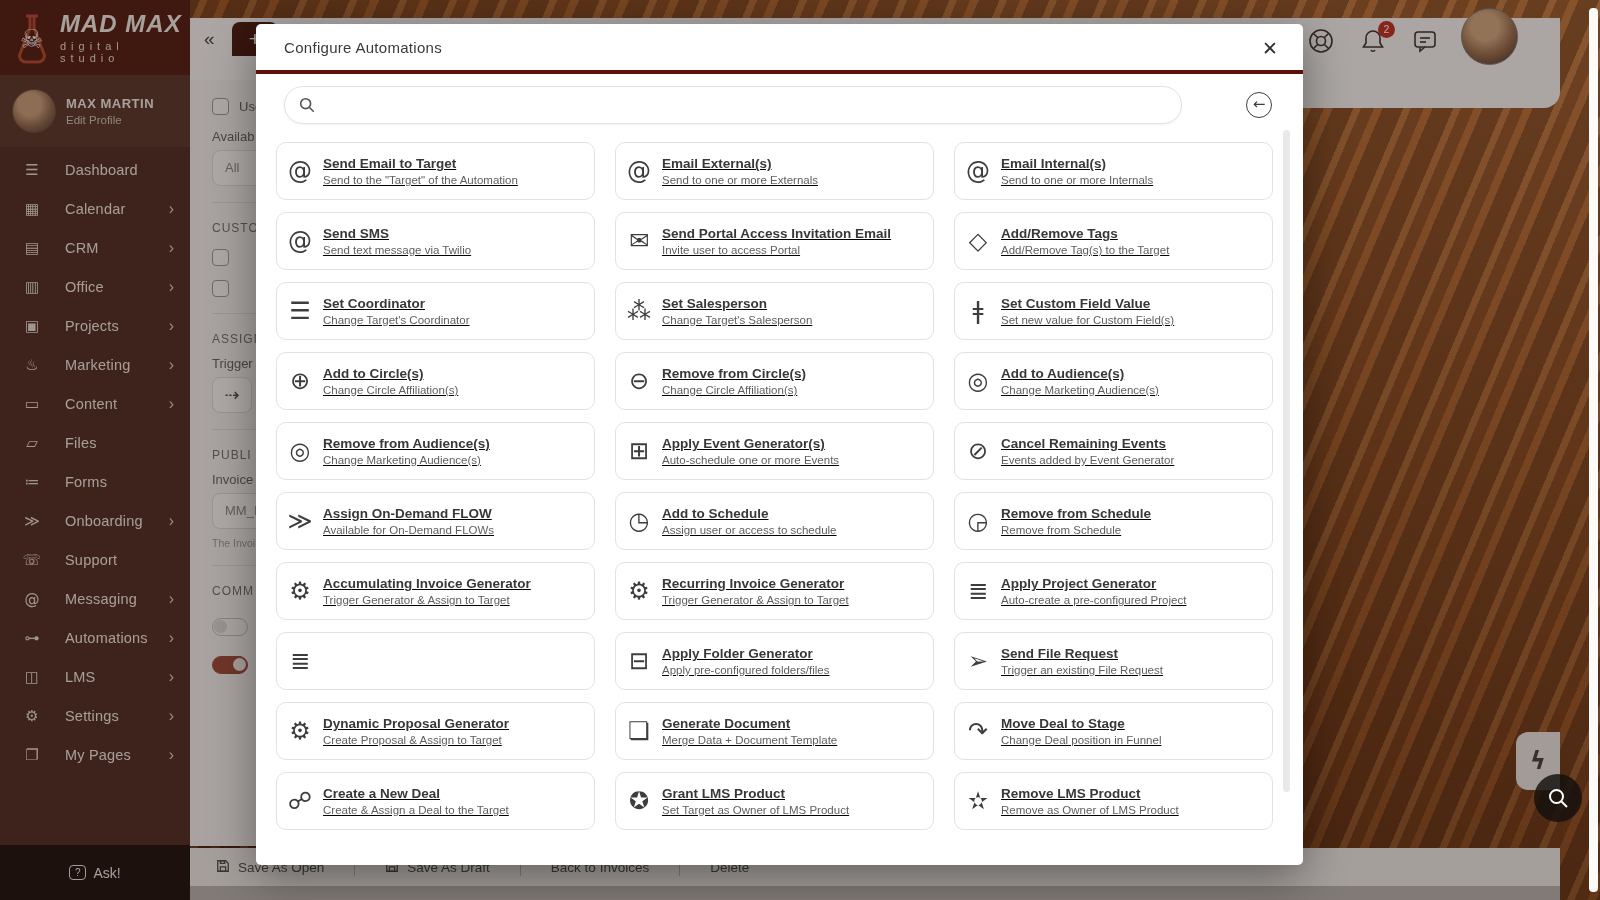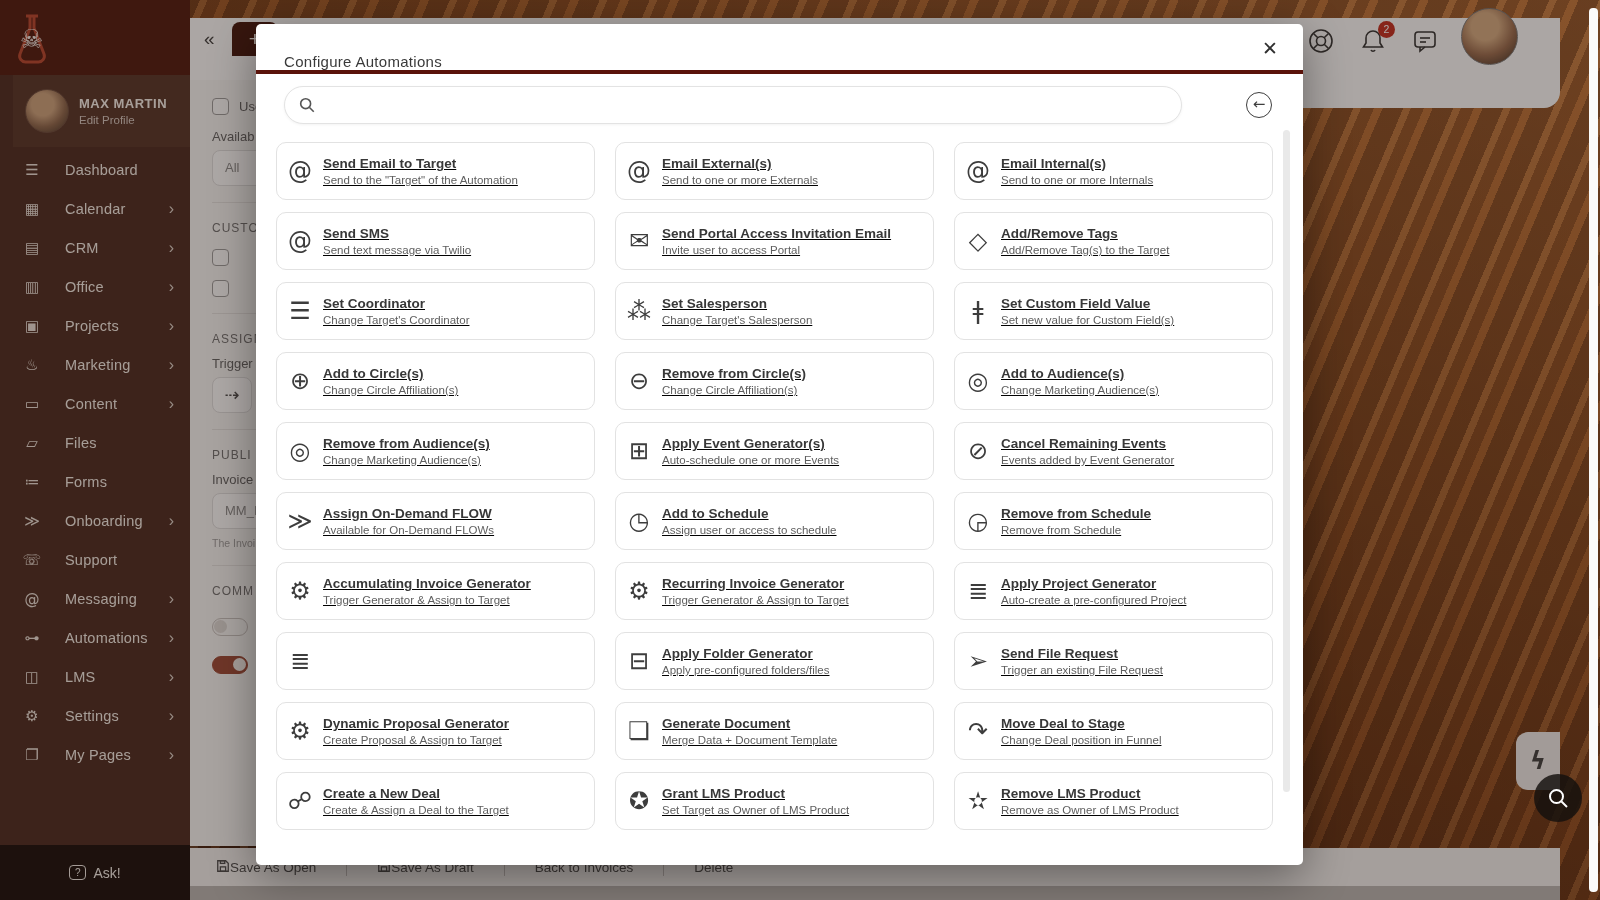--- a/index.html
+++ b/index.html
@@ -18,21 +18,21 @@
   .app { position:absolute; inset:0; z-index:10; }
 
   
   .sidebar { position:absolute; left:0; top:0; width:190px; height:900px; background:#4a281d; }
   .logo-band { position:absolute; left:0; top:0; width:190px; height:75px; background:#4c150a; display:flex; align-items:center; }
   .logo-flask { width:52px; height:60px; margin-left:6px; flex:0 0 auto; position:relative; }
   .logo-skull { position:absolute; left:14px; top:16px; font-family:"DejaVu Sans","Liberation Sans",sans-serif; font-size:26px; color:#f3ede8; }
   .brand-text { margin-left:2px; }
   .brand-name { color:#f6f1ec; font-weight:bold; font-size:24px; letter-spacing:1px; line-height:24px; font-style:italic; }
   .brand-tagline { color:#e9dfd8; font-size:11px; letter-spacing:5px; margin-top:4px; }
-  .profile-band { position:absolute; left:13px; top:75px; width:190px; height:72px; background:#533125; display:flex; align-items:center; }
+  .profile-band { position:absolute; left:0; top:75px; width:190px; height:72px; background:#533125; display:flex; align-items:center; }
   .avatar-sm { width:44px; height:44px; border-radius:50%; margin-left:12px; flex:0 0 auto;
     background:radial-gradient(circle at 40% 35%, #caa07a 0 30%, #8a6348 60%, #3d2d22 100%); border:1px solid #6b4a3a; }
   .profile-text { margin-left:10px; }
   .profile-name { color:#f6efe9; font-size:13px; font-weight:bold; letter-spacing:.5px; }
   .profile-edit { color:#d3c6be; font-size:11.5px; margin-top:3px; }
   .side-nav { position:absolute; left:0; top:150px; width:190px; }
   .side-item { height:39px; display:flex; align-items:center; padding-left:22px; position:relative; cursor:pointer; }
   .s-icon { width:20px; font-family:"DejaVu Sans","Liberation Sans",sans-serif; font-size:15px; color:#e8ded7; text-align:center; }
   .s-label { margin-left:23px; font-size:14.5px; color:#f3ece6; letter-spacing:.2px; }
   .s-chev { position:absolute; right:16px; font-size:16px; color:#d9cec7; }
@@ -63,38 +63,38 @@
   .fp-note { font-size:10.5px; color:#9a9a9a; margin:2px 0 6px; }
   .fp-toggle { width:36px; height:18px; border-radius:9px; border:1.5px solid #c4c0bd; background:#f6f5f4; position:relative; margin:10px 0; }
   .fp-toggle .knob { position:absolute; left:1px; top:1px; width:13px; height:13px; border-radius:50%; background:#dcd8d5; }
   .fp-toggle.on { background:#9a4632; border-color:#9a4632; }
   .fp-toggle.on .knob { left:auto; right:1px; background:#f3ede8; }
   .fp-toggle-wrap { display:flex; align-items:center; gap:8px; }
   .fp-tick { color:#5d2f1f; font-size:15px; font-weight:bold; }
 
   
   .bottombar { position:absolute; left:190px; top:848px; width:1370px; height:38px; background:#f1efee; display:flex; align-items:center; padding-left:22px; }
-  .bb-btn { display:flex; align-items:center; font-size:13.5px; color:#474747; cursor:pointer; padding:0 4px; }
+  .bb-btn { display:flex; align-items:center; gap:8px; font-size:13.5px; color:#474747; cursor:pointer; padding:0 4px; }
   .bb-btn svg { width:14px; height:14px; stroke:#474747; fill:none; stroke-width:1.5; }
   .bb-sep { width:1px; height:18px; background:#bdbab8; margin:0 26px; }
   .bottom-edge { position:absolute; left:190px; top:886px; width:1370px; height:14px; background:#b7b3b0; }
 
   
   .bolt-btn { position:absolute; right:40px; top:732px; width:44px; height:58px; background:#ece9e7; border-radius:12px 0 0 12px; display:flex; align-items:center; justify-content:center; z-index:11; cursor:pointer; }
   .bolt-glyph { font-family:"DejaVu Sans","Liberation Sans",sans-serif; font-size:24px; color:#3c3c3c; font-weight:bold; }
   .search-fab { position:absolute; right:18px; top:774px; width:48px; height:48px; border-radius:50%; background:rgba(20,16,14,.82); z-index:120; display:flex; align-items:center; justify-content:center; cursor:pointer; }
   .search-fab svg { width:24px; height:24px; stroke:#fff; fill:none; stroke-width:2; }
   .page-scrollbar { position:absolute; right:2px; top:8px; width:9px; height:884px; background:#fbfbfa; border-radius:4px; z-index:120; cursor:pointer; }
 
   
   .dim { position:absolute; inset:0; background:rgba(42,30,24,.38); z-index:50; }
 
   
   .modal { position:absolute; left:256px; top:24px; width:1047px; height:841px; background:#fff; border-radius:5px; z-index:100; box-shadow:0 12px 45px rgba(0,0,0,.40); }
-  .modal-header { position:absolute; left:0; top:0; width:100%; height:46px; display:flex; align-items:flex-end;border-radius:14px; }
+  .modal-header { position:absolute; left:0; top:0; width:100%; height:46px; display:flex; align-items:center;border-radius:14px; }
   .modal-title { margin-left:28px; font-size:15px; color:#3a3a3a; letter-spacing:.3px; }
   .modal-close { position:absolute; right:20px; top:11px; width:26px; height:26px; font-family:"DejaVu Sans","Liberation Sans",sans-serif; font-size:19px; color:#2f2f2f; text-align:center; line-height:26px; cursor:pointer; }
   .modal-rule { position:absolute; left:0; top:46px; width:100%; height:4px; background:#5a130a; }
   .search-row { position:absolute; left:28px; top:62px; width:991px; height:38px; }
   .search-pill { position:absolute; left:0; top:0; width:898px; height:38px; border:1px solid #e3e3e3; border-radius:19px; background:#fff; box-shadow:0 1px 3px rgba(0,0,0,.05); display:flex; align-items:center; }
   .search-pill svg { width:18px; height:18px; stroke:#555; fill:none; stroke-width:1.8; margin-left:13px; flex:0 0 auto; }
   .search-pill input { border:none; outline:none; flex:1; height:34px; margin:0 14px 0 10px; font-size:13.5px; color:#333; font-family:"Liberation Sans",sans-serif; }
   .back-btn { position:absolute; right:3px; top:6px; width:26px; height:26px; border:1.5px solid #3e3e3e; border-radius:50%; color:#3e3e3e; font-family:"DejaVu Sans","Liberation Sans",sans-serif; font-size:15px; line-height:23px; text-align:center; cursor:pointer; }
   .cards-grid { position:absolute; left:20px; top:118px; width:997px; display:grid; grid-template-columns:repeat(3,319px); column-gap:20px; row-gap:12px; }
   .card { height:58px; border:1px solid #e2e2e2; border-radius:10px; background:#fff; display:flex; align-items:center; cursor:pointer; overflow:hidden; }
@@ -113,20 +113,24 @@
 
   <div class="app">
 
     <div class="sidebar">
       <div class="logo-band">
         <div class="logo-flask">
           <svg width="52" height="60" viewBox="0 0 52 60">
             <path d="M20 8 h12 M24 8 v12 L14 46 a6 6 0 0 0 6 8 h12 a6 6 0 0 0 6-8 L28 20 V8" stroke="#b5432b" stroke-width="3" fill="none" stroke-linejoin="round"></path>
           </svg>
           <span class="logo-skull">☠</span>
+        </div>
+        <div class="brand-text">
+          <div class="brand-name">MAD MAX</div>
+          <div class="brand-tagline">digital studio</div>
         </div>
       </div>
       <div class="profile-band">
         <div class="avatar-sm"></div>
         <div class="profile-text">
           <div class="profile-name">MAX MARTIN</div>
           <div class="profile-edit">Edit Profile</div>
         </div>
       </div>
       <div class="side-nav" id="side-nav">

